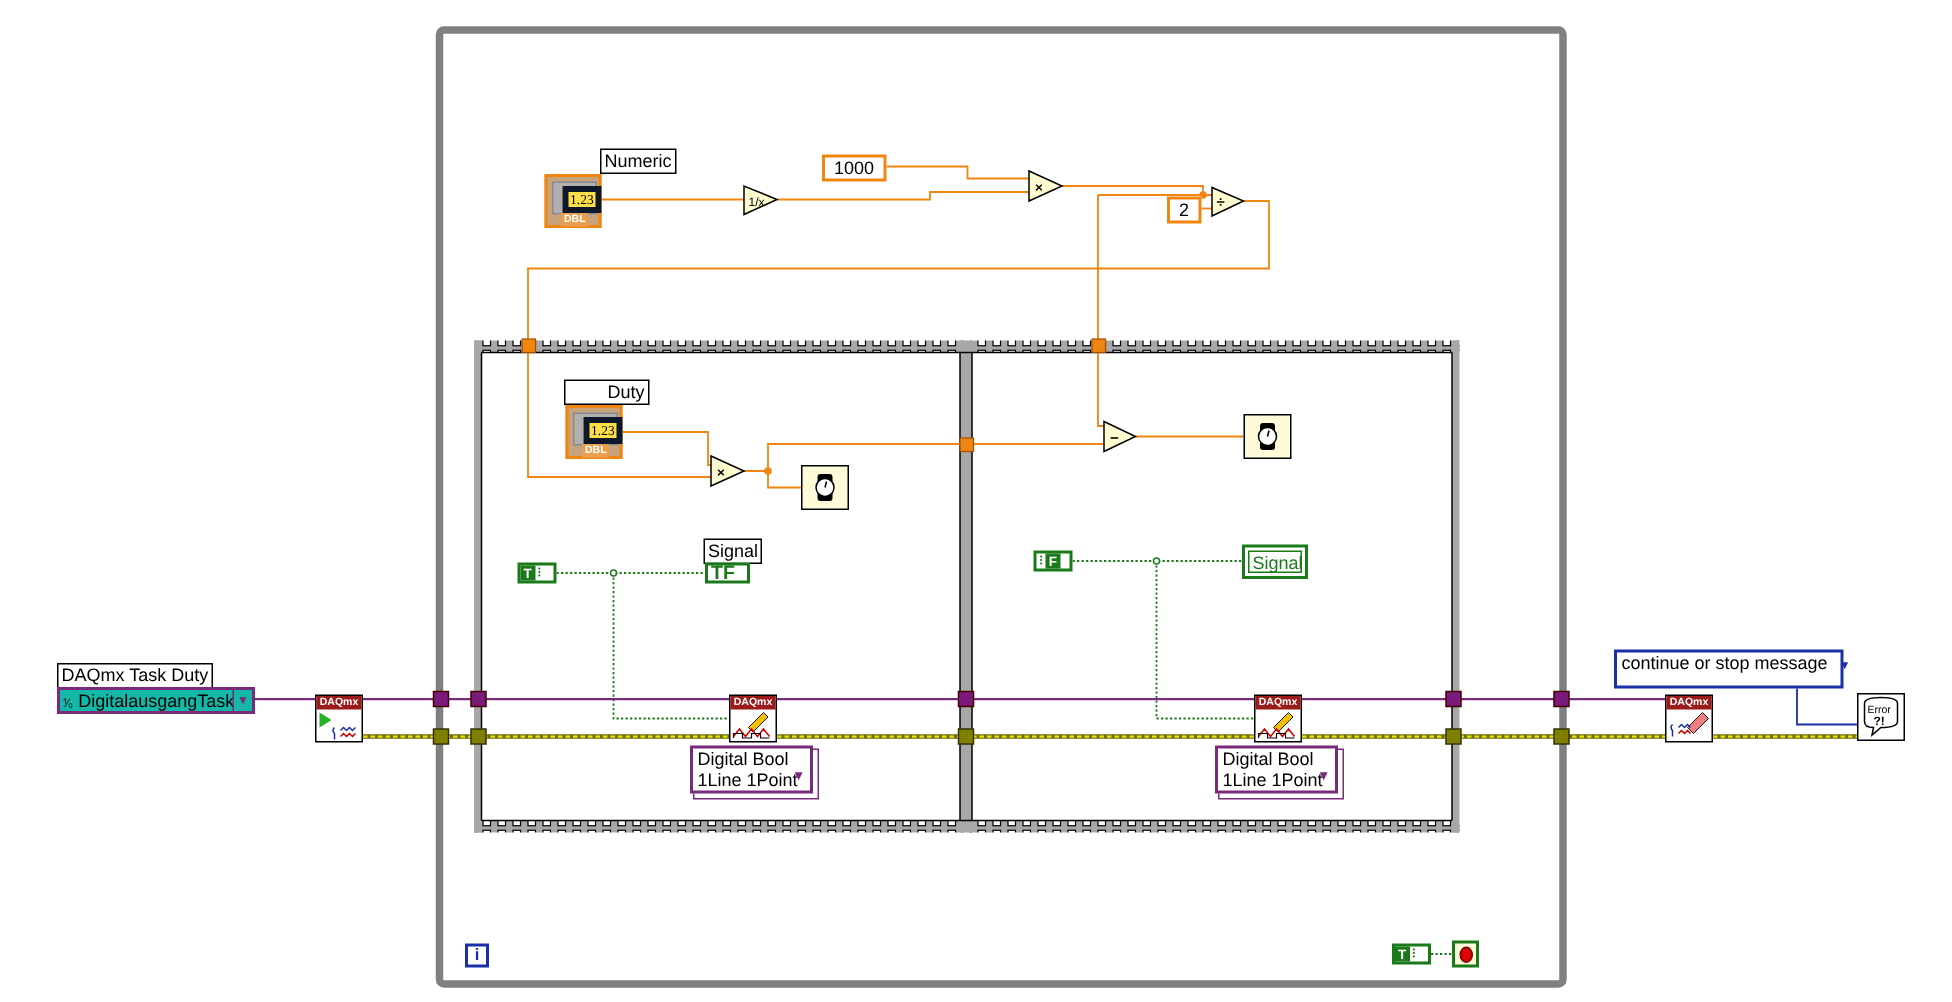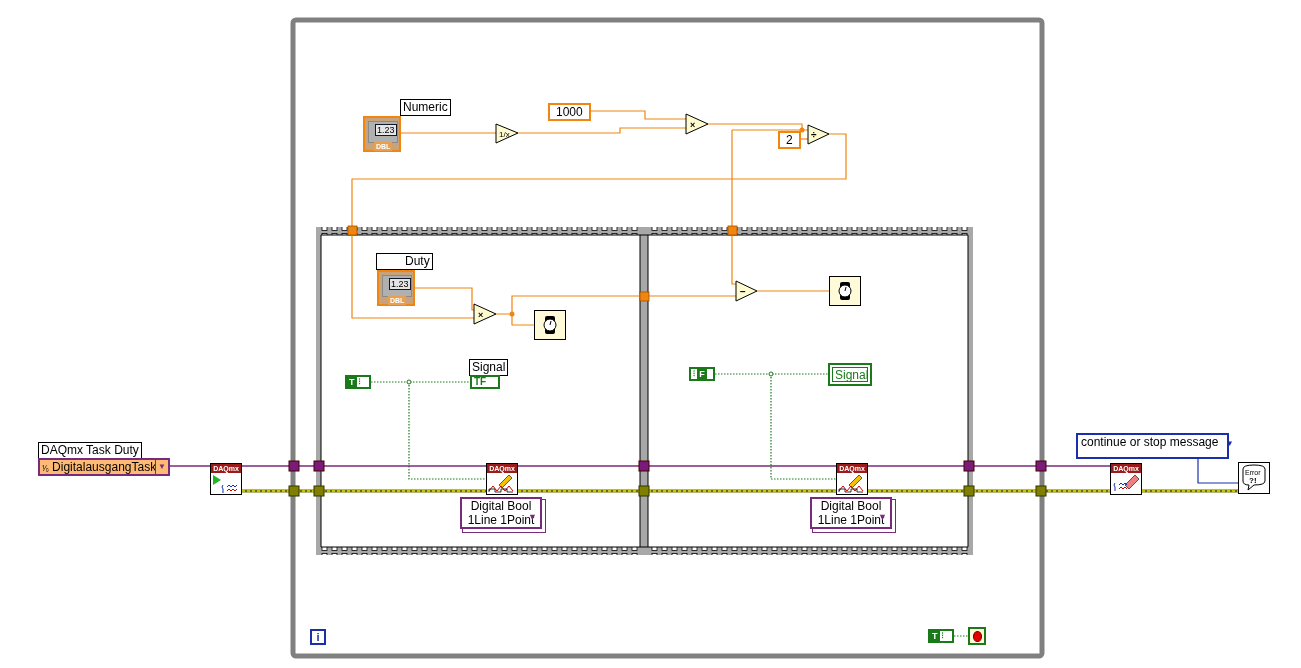--- a/index.html
+++ b/index.html
@@ -5,55 +5,55 @@
   html, body { margin:0; padding:0; background:#ffffff; }
   body { width:1301px; height:668px; position:relative; overflow:hidden;
          font-family:"Liberation Sans", sans-serif; font-size:12px; color:#000; }
   #wires { position:absolute; left:0; top:0; width:1301px; height:668px; }
   .label { position:absolute; background:#fff; border:1px solid #000; padding:0 2px;
            font-size:12px; line-height:15px; white-space:nowrap; box-sizing:border-box; }
   .num-ctrl { position:absolute; width:38px; height:36px; background:#c8a27a;
               border:2px solid #f0850f; box-sizing:border-box; }
   .num-ctrl .inner { position:absolute; left:3px; top:3px; width:28px; height:20px;
               background:#b0b0b0; border:1px solid #8a8a8a; }
-  .num-ctrl .val { position:absolute; left:10px; top:6px; font-size:9px; background:#e5e5e5;
-              border:1px solid #0f172a; padding:0 1px; line-height:10px; }
+  .num-ctrl .val { position:absolute; left:10px; top:6px; font-size:9px; background:#fde047;
+              border:4px solid #0f172a; padding:0 1px; line-height:10px;font-family:Liberation Serif, serif; }
   .num-ctrl .dbl { position:absolute; left:9px; bottom:-1px; font-size:7px; color:#fff;
               background:#e8a050; padding:0 2px; line-height:9px; font-weight:bold; }
   .const-num { position:absolute; border:2px solid #f0850f; background:#fff;
               font-size:12px; line-height:14px; padding:0 6px; box-sizing:border-box; }
   .wait { position:absolute; width:32px; height:30px; background:#fffbd8; border:1px solid #000;
           box-sizing:border-box; display:flex; align-items:center; justify-content:center; }
   .bool-const { position:absolute; height:14px; border:2px solid #1a7a1a; background:#fff;
           box-sizing:border-box; font-size:9px; font-weight:bold; display:flex; align-items:center; }
   .bool-const .t { background:#1a7a1a; color:#fff; padding:0 2px; line-height:10px; }
   .bool-const .g { color:#1a7a1a; padding:0 2px; line-height:10px; font-size:8px; }
   .daqmx { position:absolute; width:32px; height:32px; background:#fff; border:1px solid #000;
            box-sizing:border-box; }
   .daqmx .hdr { background:#9b1b1b; color:#fff; font-size:7px; font-weight:bold; text-align:center;
            line-height:9px; }
   .poly { position:absolute; width:82px; height:32px; background:#fff; border:2px solid #7a2a7a;
           box-sizing:border-box; font-size:12px; line-height:14px; padding:0 3px;
-          box-shadow:3px 3px 0 #fff, 3px 3px 0 1px #7a2a7a;text-align:center; }
+          box-shadow:3px 3px 0 #fff, 3px 3px 0 1px #7a2a7a; }
   .poly .arr { position:absolute; right:3px; top:11px; color:#7a2a7a; font-size:9px; }
-  .task-ctrl { position:absolute; border:2px solid #7a2a7a; background:#fdba74; box-sizing:border-box;
+  .task-ctrl { position:absolute; border:2px solid #7a2a7a; background:#14b8a6; box-sizing:border-box;
           font-size:12px; line-height:14px; padding:0 2px; }
   .enum { position:absolute; border:2px solid #1b2fa8; background:#fff; box-sizing:border-box;
           font-size:12px; line-height:14px; padding:0 3px; white-space:nowrap; }
   .err { position:absolute; width:32px; height:32px; background:#fff; border:1px solid #000;
          box-sizing:border-box; }
   .iter { position:absolute; width:16px; height:16px; border:2px solid #1b2fa8; background:#fff;
           color:#1b2fa8; font-weight:bold; font-size:11px; text-align:center; line-height:12px; box-sizing:border-box; }
   .stop { position:absolute; width:18px; height:18px; border:2px solid #1a7a1a; background:#fffbd8;
           box-sizing:border-box; }
   .stop .dot { position:absolute; left:3px; top:2px; width:9px; height:11px; border-radius:50%;
           background:#e00000; border:1px solid #600; box-sizing:border-box; }
   .ind { position:absolute; border:2px solid #1a7a1a; background:#fff; box-sizing:border-box; }
   .bool-ind { position:absolute; height:14px; border:2px solid #1a7a1a; background:#fff;
-          box-sizing:border-box; font-size:10px; font-weight:bold; color:#1a7a1a; line-height:10px; padding-left:2px; }
+          box-sizing:border-box; font-size:13px; font-weight:bold; color:#1a7a1a; line-height:10px; padding-left:2px; }
 </style>
 </head>
 <body>
 
 <svg id="wires" xmlns="http://www.w3.org/2000/svg">
   <defs>
     <pattern id="seqTicks" x="0" y="0" width="10" height="8" patternUnits="userSpaceOnUse">
       <rect x="0" y="0" width="10" height="8" fill="#a8a8a8"></rect>
       <rect x="2" y="1.5" width="5" height="5" fill="#ffffff" stroke="#000" stroke-width="0.8"></rect>
     </pattern>

